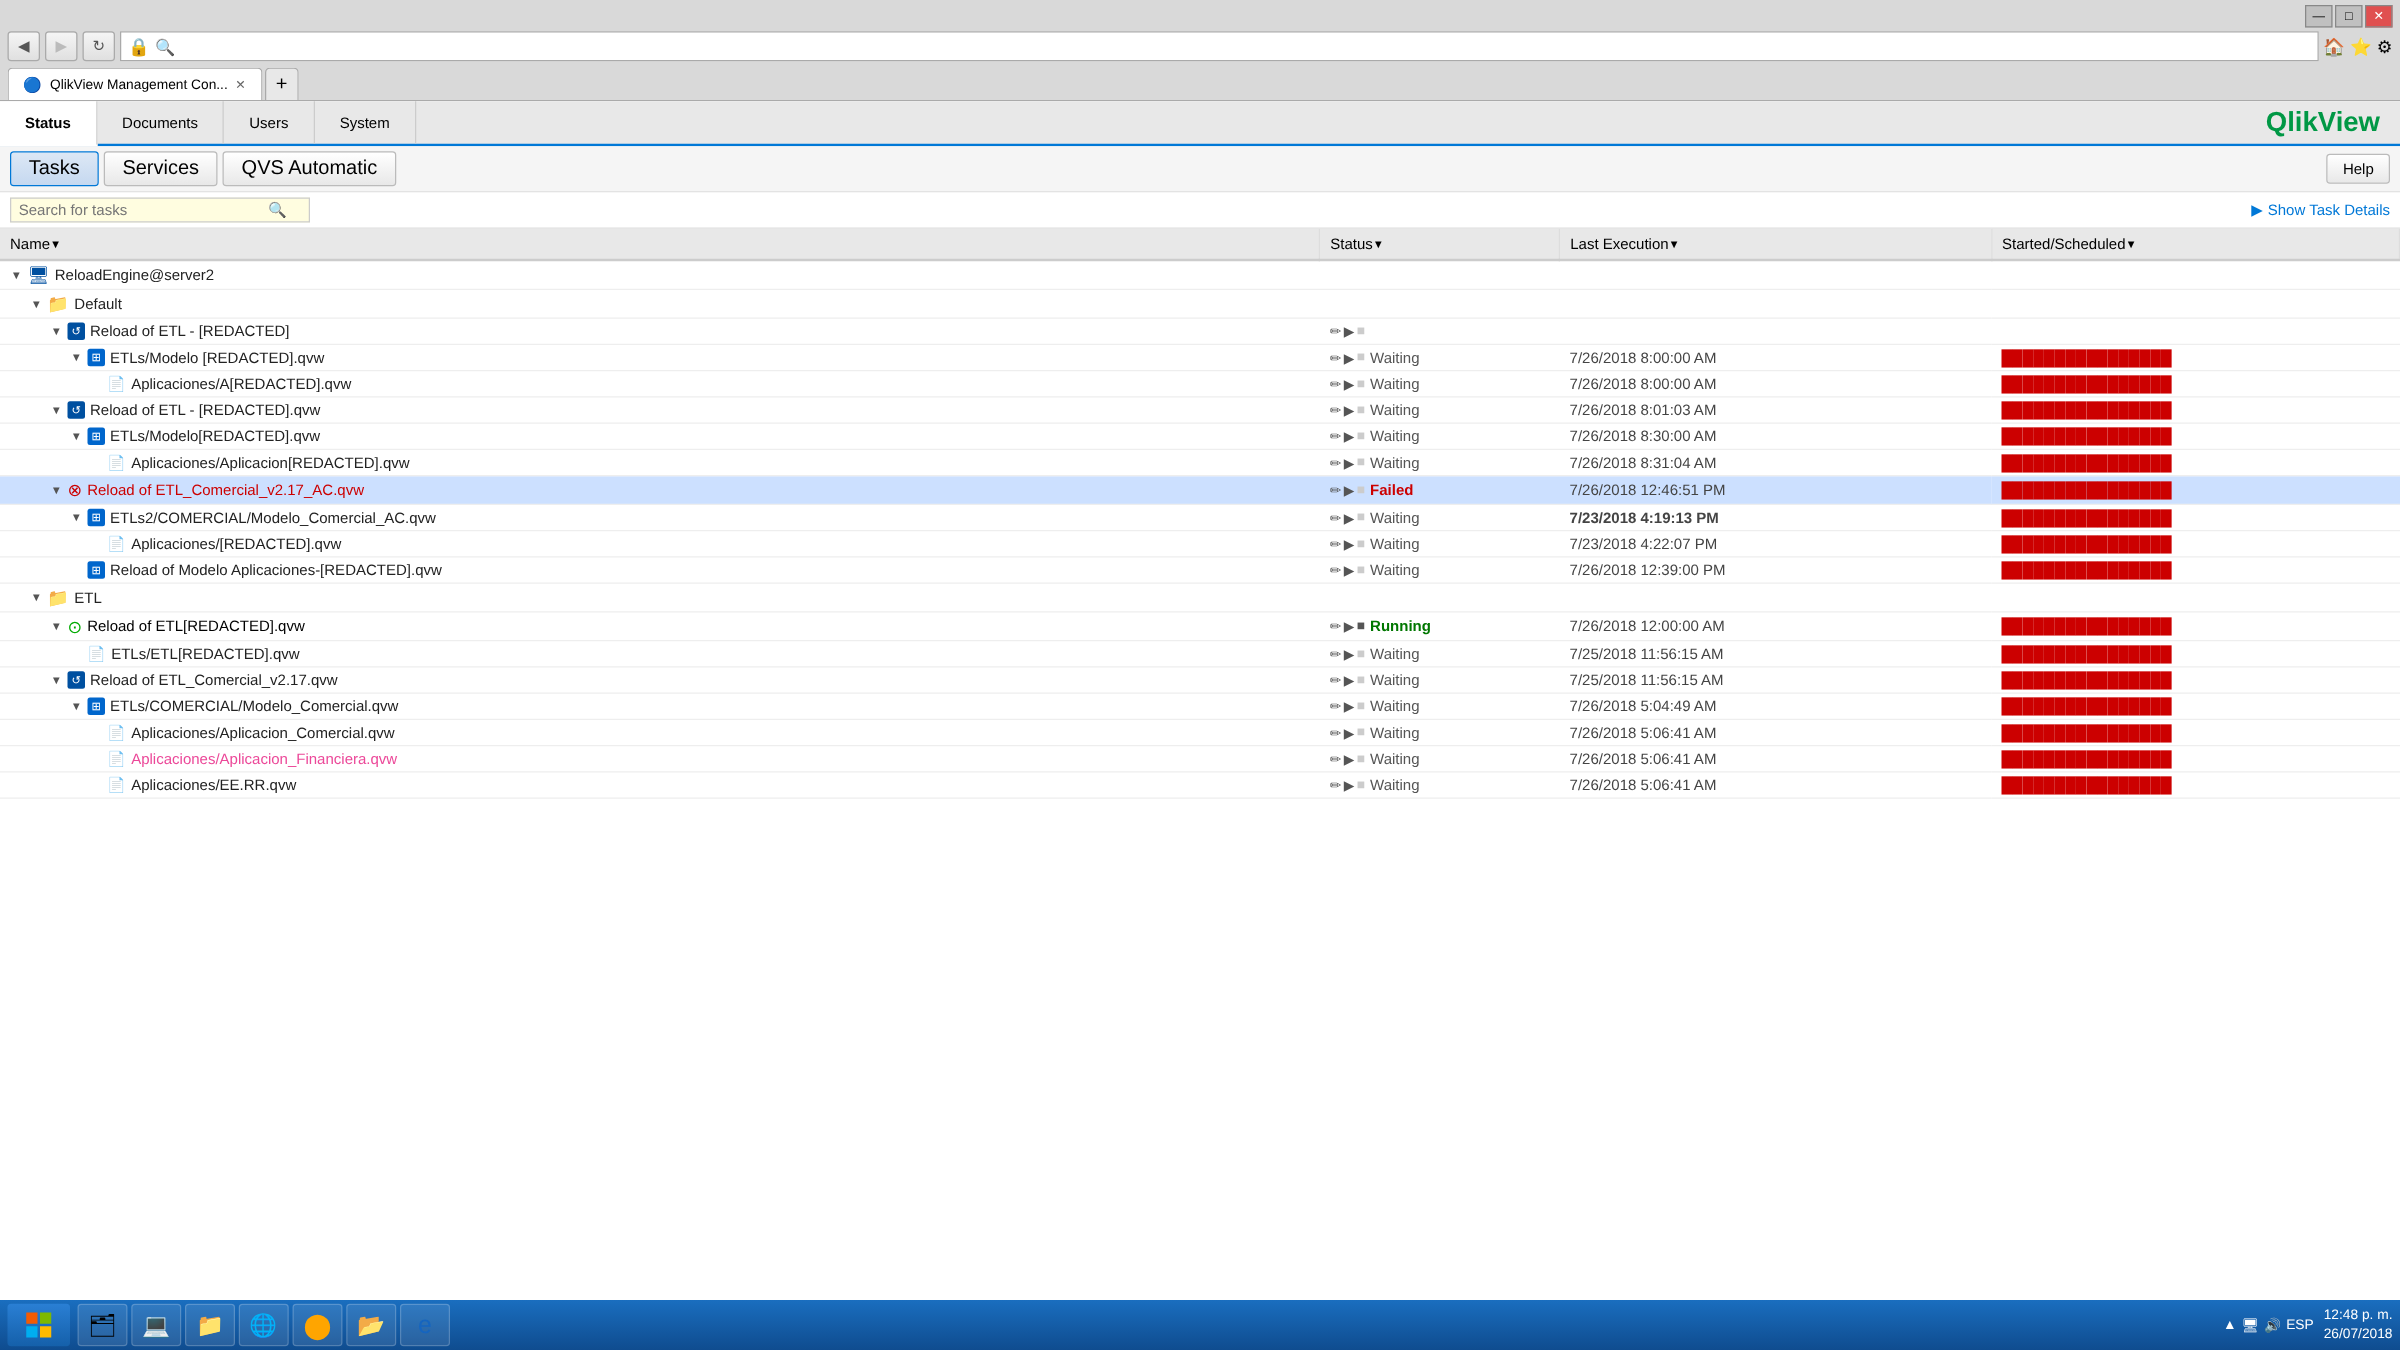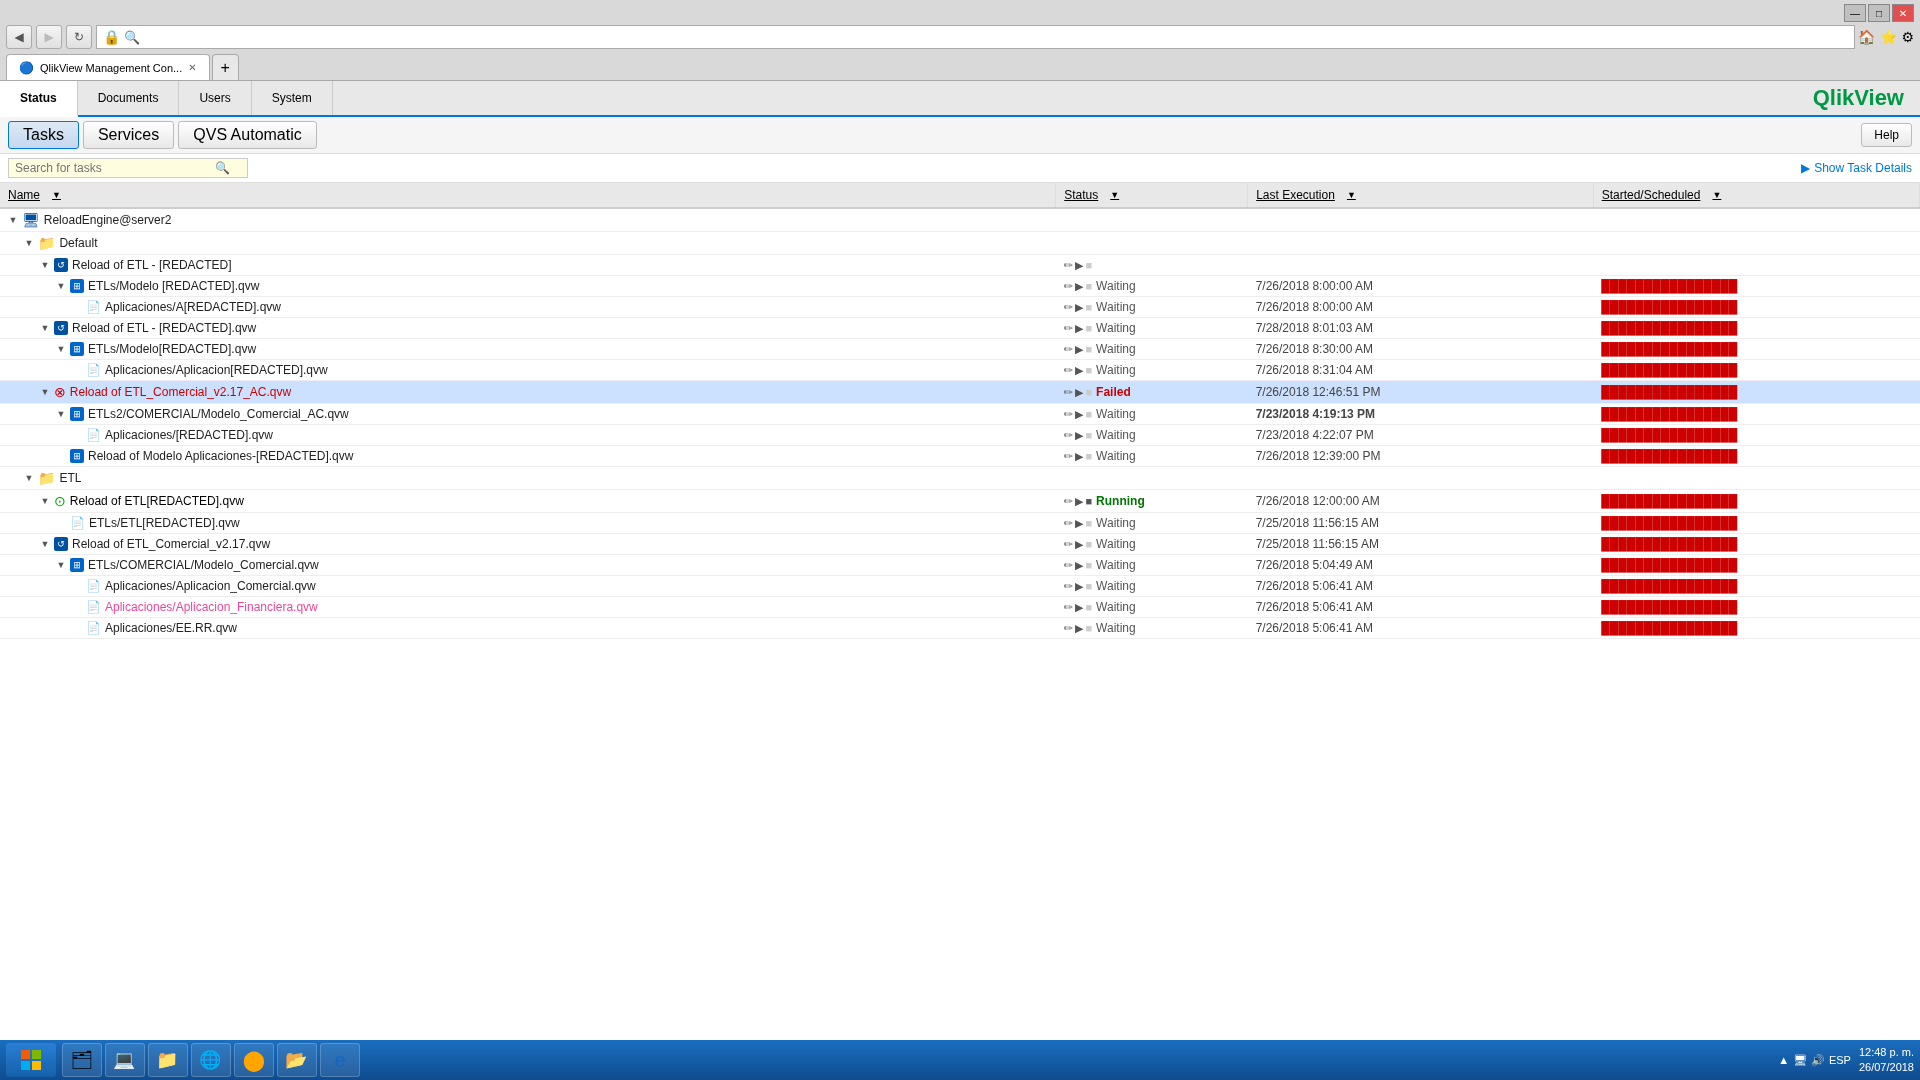--- a/index.html
+++ b/index.html
@@ -40,21 +40,21 @@
     .toolbar { padding: 4px 8px; background: #fff; border-bottom: 1px solid #ddd; display: flex; align-items: center; gap: 8px; }
     .search-box { display: flex; align-items: center; border: 1px solid #ccc; padding: 2px 6px; width: 240px; background: #fffde0; }
     .search-box input { border: none; outline: none; font-size: 12px; width: 200px; background: transparent; }
     .show-details { margin-left: auto; font-size: 12px; color: #0078d7; cursor: pointer; display: flex; align-items: center; gap: 4px; }
 
     
     .table-container { flex: 1; overflow-y: auto; }
     table { width: 100%; border-collapse: collapse; }
     thead tr { background: #e8e8e8; border-bottom: 2px solid #ccc; }
     thead th { padding: 5px 8px; text-align: left; font-size: 12px; font-weight: normal; border-right: 1px solid #ddd; white-space: nowrap; cursor: pointer; }
-    .th-inner { display: flex; align-items: center; gap: 12px; text-decoration: underline; }
+    .th-inner { display: flex; align-items: center; gap: 0; }
     tbody tr { border-bottom: 1px solid #eee; }
     tbody tr.selected { background: #cce0ff; }
     td { padding: 3px 8px; font-size: 12px; vertical-align: middle; }
     .row-name { display: flex; align-items: center; gap: 4px; white-space: nowrap; }
     .status-failed { color: #cc0000; font-weight: bold; }
     .status-waiting { color: #555; }
     .status-running { color: #007700; font-weight: bold; }
 
     
     .status-bar { background: #f0f0f0; border-top: 1px solid #ccc; padding: 3px 10px; display: flex; align-items: center; justify-content: space-between; font-size: 11px; color: #555; }
@@ -274,21 +274,21 @@
     <td>
       <div style="display:flex;align-items:center;gap:4px;">
         <div style="display:flex;gap:2px;">
                   <span style="font-size:11px;color:#555;cursor:pointer;">✏</span>
                <span style="font-size:11px;color:#555;cursor:pointer;">▶</span>
                   <span style="font-size:11px;color:#ccc;">■</span>
                 </div>
         <span class="status-waiting">Waiting</span>
       </div>
     </td>
-    <td style="color:#444;">7/28/2018 8:01:03 AM</td>
+    <td style="color:#444;">7/26/2018 8:01:03 AM</td>
     <td style="color:#444;"><span style="color:#cc0000;">████████████████</span></td>
   </tr>
           <tr>
     <td>
       <div class="row-name" style="padding-left:48px;">
         <span style="font-size:9px;cursor:pointer;color:#555;width:10px;display:inline-block;text-align:center;">▼</span>
         <span style="display:inline-flex;align-items:center;justify-content:center;width:14px;height:14px;background:#0066cc;color:white;border-radius:2px;font-size:9px;">⊞</span>
         <span style="color:#222">ETLs/Modelo[REDACTED].qvw</span>
       </div>
     </td>

